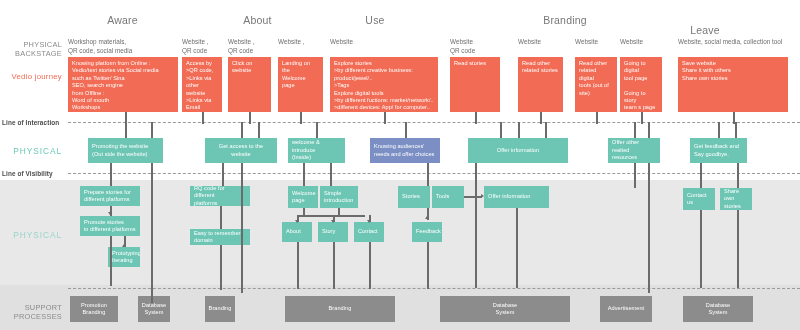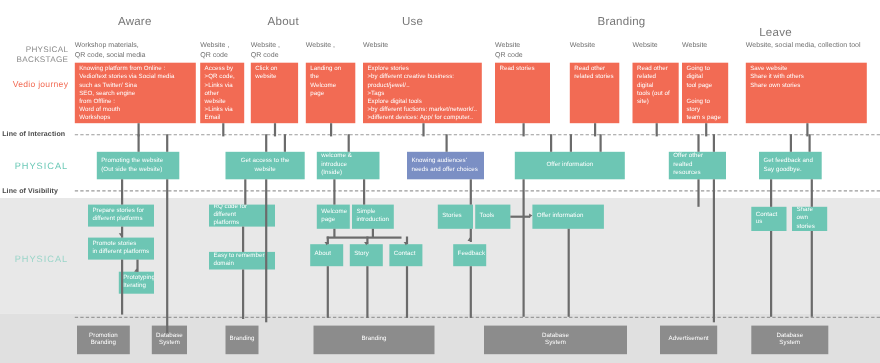--- a/index.html
+++ b/index.html
@@ -113,20 +113,22 @@
       <div class="phase" style="left: 305px; width: 140px;">Use</div>
       <div class="phase" style="left: 505px; width: 120px;">Branding</div>
       <div class="phase" style="left: 650px; width: 110px; margin-top: 10px;">Leave</div>
     </div>
 
   <div class="rowlabel" style="top:40px">PHYSICAL
 BACKSTAGE</div>
   <div class="rowlabel users" style="top:72px">Vedio journey</div>
   <div class="rowlabel onstage" style="top:146px">PHYSICAL</div>
   <div class="rowlabel backstg" style="top:230px">PHYSICAL</div>
+  <div class="rowlabel" style="top:303px">SUPPORT
+PROCESSES</div>
 
   <div class="linelbl" style="top:119px">Line of Interaction</div>
   <div class="dashline" style="top:122px; left:68px; width:732px"></div>
 
   <div class="linelbl" style="top:170px">Line of Visibility</div>
   <div class="dashline" style="top:173px; left:68px; width:732px"></div>
 
   <div class="dashline" style="top:288px; left:68px; width:732px"></div>
 
   <div id="pe-layer">

